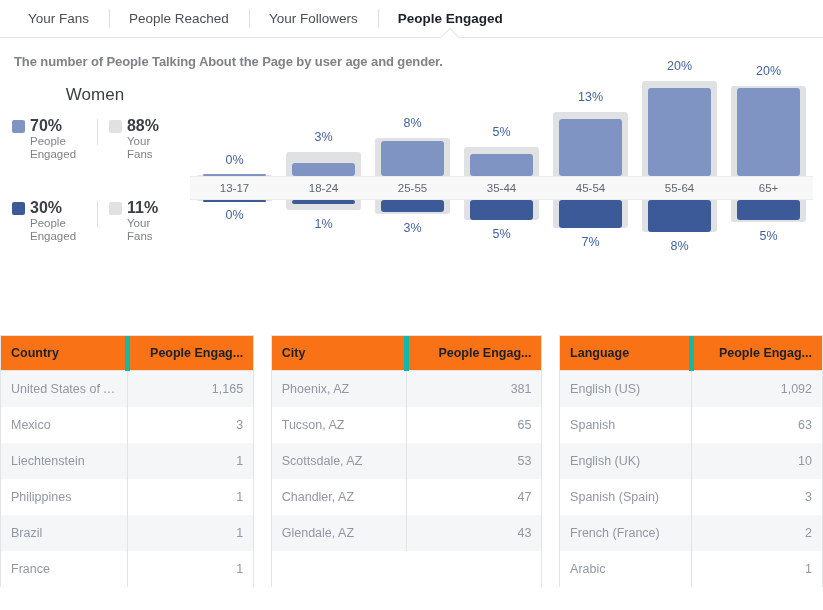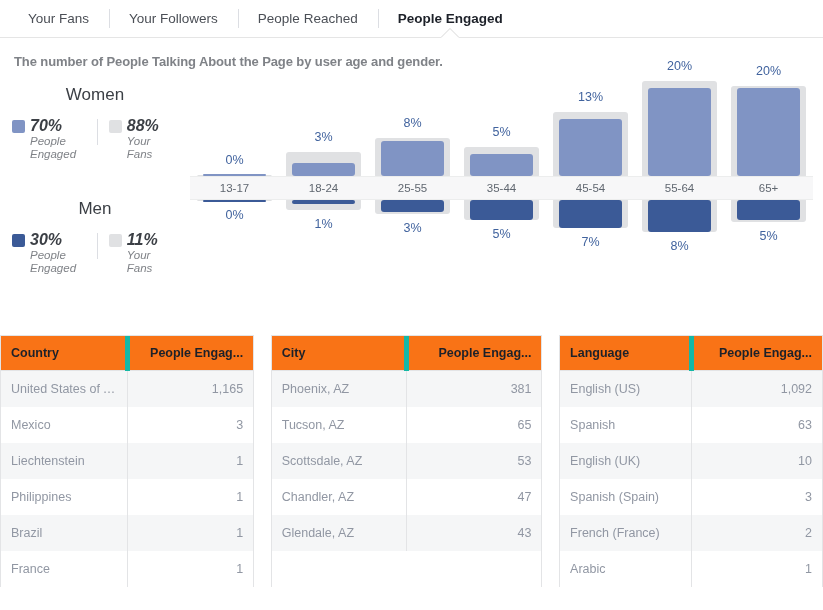--- a/index.html
+++ b/index.html
@@ -84,21 +84,20 @@
   }
   .legend-title {
     font-size: 17px;
     color: #3b3f45;
     margin-bottom: 12px;
   }
   .legend-row {
     display: flex;
     align-items: flex-start;
     gap: 0;
-    font-style: italic;
   }
   .legend-cell {
     display: flex;
     align-items: flex-start;
     padding: 0 12px;
     position: relative;
   }
   .legend-cell.sep::before {
     content: "";
     position: absolute;
@@ -264,24 +263,24 @@
   .tbl tbody tr:nth-child(even) td { background: #ffffff; }
 </style>
 </head>
 <body>
 
 <div class="tabbar">
   <div class="tab">
     <span>Your Fans</span>
   </div>
   <div class="tab">
+    <span>People Reached</span>
+  </div>
+  <div class="tab">
     <span>Your Followers</span>
-  </div>
-  <div class="tab">
-    <span>People Reached</span>
   </div>
   <div class="tab active">
     <span>People Engaged</span>
     <span class="tab-caret"></span>
   </div>
 </div>
 
 <div class="subtitle">The number of People Talking About the Page by user age and gender.</div>
 
 <div class="demo">
@@ -302,21 +301,20 @@
           <span class="swatch" style="background:#e0e1e3"></span>
           <span class="legend-text">
             <span class="legend-pct">88%</span>
             <div class="legend-lbl wide">Your Fans</div>
           </span>
         </div>
       </div>
     </div>
 
     <div class="men-block">
-      <div class="legend-title">Men</div>
       <div class="legend-row">
         <div class="legend-cell">
           <span class="swatch" style="background:#3b5a97"></span>
           <span class="legend-text">
             <span class="legend-pct">30%</span>
             <div class="legend-lbl">People Engaged</div>
           </span>
         </div>
         <div class="legend-cell sep">
           <span class="swatch" style="background:#e0e1e3"></span>

